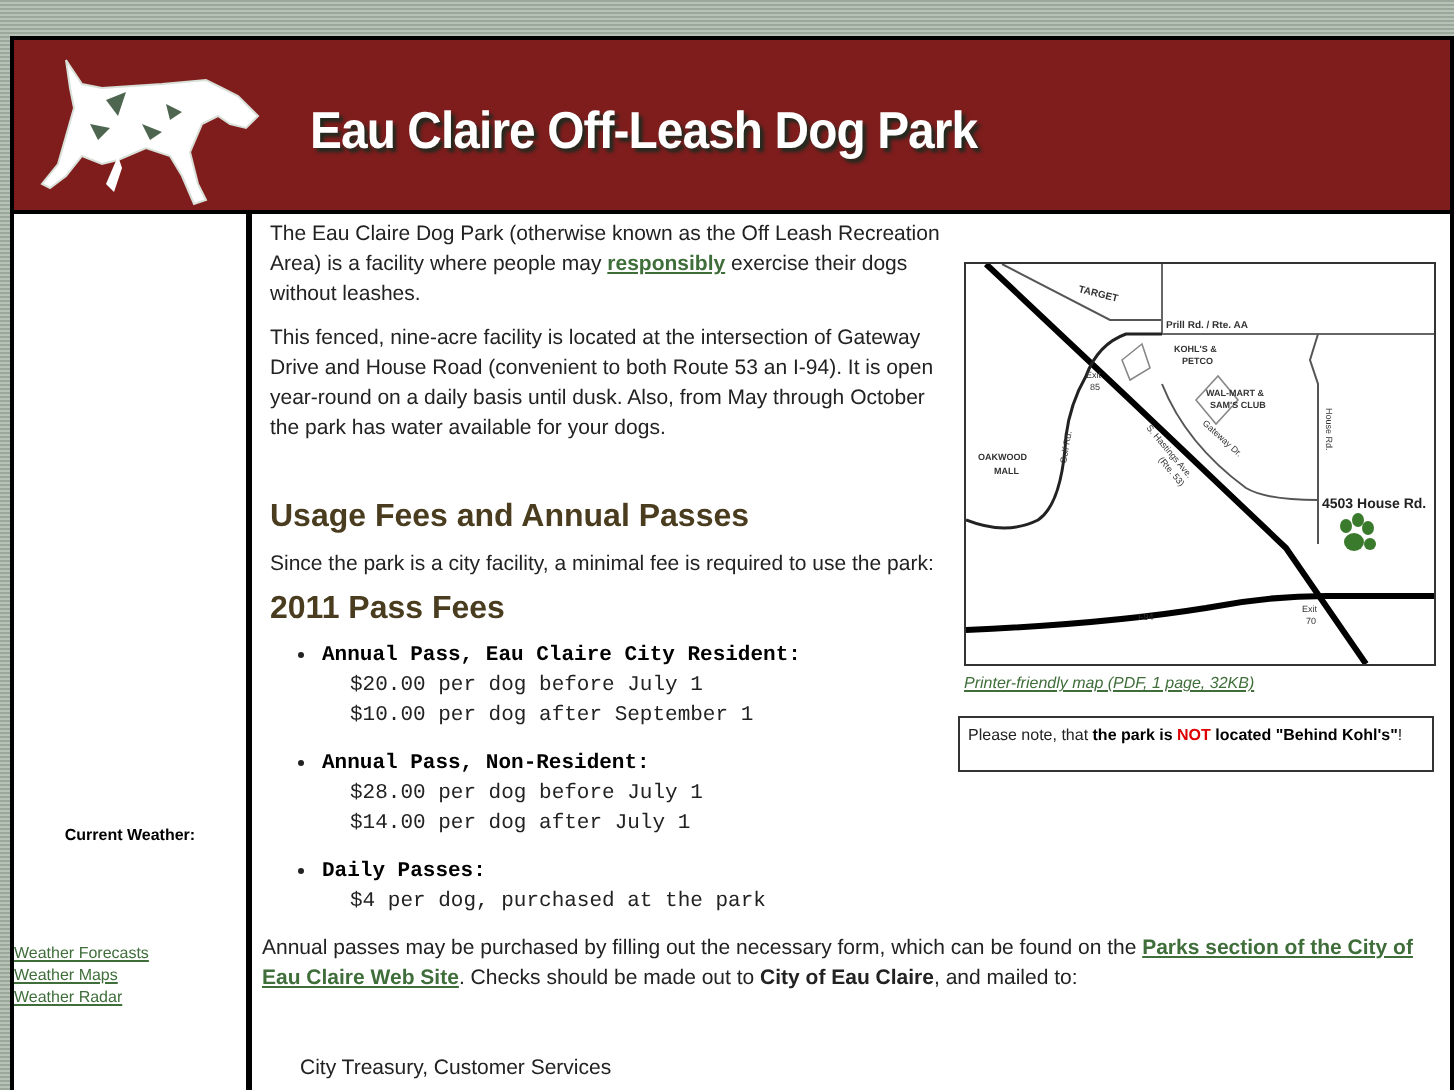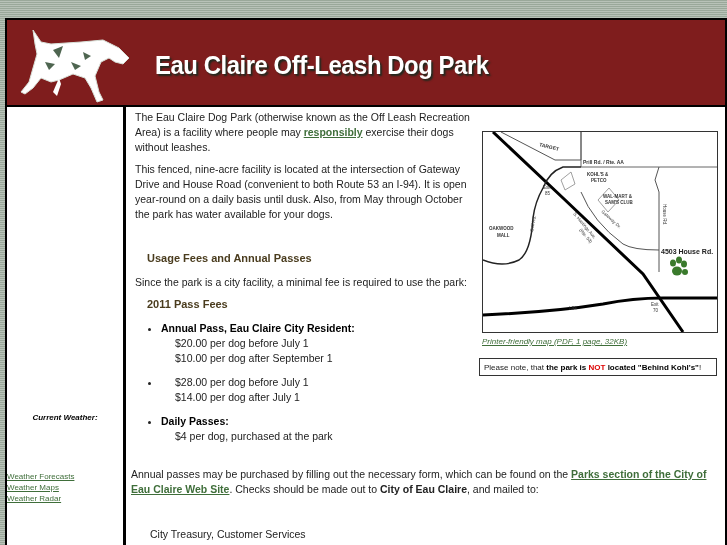--- a/index.html
+++ b/index.html
@@ -27,41 +27,41 @@
     transform: scaleX(0.92); transform-origin:left center;
   }
   .sidebar {
     position:absolute; left:0; top:87px; width:116px; height:460px;
     background:#fff; border-right:3px solid #000;
   }
   .nav { list-style:disc; margin:0; padding:0 0 0 30px; position:absolute; top:24px; left:0; }
   .nav li { font-size:11.5px; line-height:15px; font-weight:bold; color:#000; }
   .nav a { color:#3f6e3a; text-decoration:underline; }
   .nav .current { color:#000; }
-  .weather-title { position:absolute; top:306px; left:0; width:116px; text-align:center; font-size:8px; font-weight:bold; color:#000;font-style:italic; }
+  .weather-title { position:absolute; top:306px; left:0; width:116px; text-align:center; font-size:8px; font-weight:bold; color:#000; }
   .weather-links { position:absolute; top:364px; left:0; width:116px; text-align:left; font-size:8px; line-height:11px; }
   .weather-links a { display:block; color:#3f6e3a; text-decoration:underline; }
   .main {
     position:absolute; left:119px; top:87px; width:599px; height:460px;
     background:#fff; overflow:hidden;
   }
   .content { position:absolute; left:5px; top:3px; width:340px; font-size:10.5px; line-height:15px; color:#222; }
   .content p { margin:0 0 7px 4px; }
   .content a { color:#3f6e3a; font-weight:bold; text-decoration:underline; }
-  .content h3 { font-size:11px; color:#4a3c1e; margin:0 0 9px 16px; font-weight:bold; }
-  .fees { list-style:disc; margin:0 0 9px 0; padding:0 0 0 30px; }
+  .content h3 { font-size:16px; color:#4a3c1e; margin:0 0 9px 4px; font-weight:bold; }
+  .fees { list-style:disc; margin:0 0 9px 0; padding:0 0 0 30px;font-family:Liberation Mono, monospace; }
   .fees li { margin-bottom:9px; }
   .fees .fee-title { font-weight:bold; color:#000; }
   .fees .fee-line { display:block; padding-left:14px; }
   .wide { position:absolute; left:5px; width:590px; font-size:10.5px; line-height:15px; color:#222; }
   .wide a { color:#3f6e3a; font-weight:bold; text-decoration:underline; }
   .map-box { position:absolute; left:356px; top:24px; width:234px; height:200px; border:1.5px solid #333; background:#fff; }
   .map-link { position:absolute; left:356px; top:230px; width:234px; text-align:left; font-size:8px; font-style:italic; }
   .map-link a { color:#3f6e3a; text-decoration:underline; }
-  .note { position:absolute; left:353px; top:251px; width:238px; height:18px; border:1px solid #333; font-size:8px; line-height:18px; padding-left:4px; box-sizing:border-box; color:#222; }
+  .note { position:absolute; left:353px; top:251px; width:238px; height:28px; border:1px solid #333; font-size:8px; line-height:18px; padding-left:4px; box-sizing:border-box; color:#222; }
   .note b { color:#000; }
   .note .red { color:#d00; font-weight:bold; }
 </style>
 </head>
 <body>
 
 <div class="frame">
   <div class="header">
     <svg class="dog-logo" viewBox="0 0 140 82">
       <path d="M22 8 L30 20 L40 22 L70 20 L92 18 L100 22 L108 26 L118 36 L112 42 L104 40 L98 36 L90 40 L84 54 L88 70 L92 78 L86 80 L80 66 L74 56 L62 52 L48 58 L40 60 L30 56 L22 66 L14 72 L10 70 L18 60 L22 46 L26 32 L24 22 Z" fill="#fff" stroke="#d8e0d8" stroke-width="1"></path>
@@ -88,20 +88,21 @@
       <h3>Usage Fees and Annual Passes</h3>
       <p>Since the park is a city facility, a minimal fee is required to use the park:</p>
       <h3>2011 Pass Fees</h3>
       <ul class="fees">
         <li>
           <span class="fee-title">Annual Pass, Eau Claire City Resident:</span>
           <span class="fee-line">$20.00 per dog before July 1</span>
           <span class="fee-line">$10.00 per dog after September 1</span>
         </li>
         <li>
+          <span class="fee-title">Annual Pass, Non-Resident:</span>
           <span class="fee-line">$28.00 per dog before July 1</span>
           <span class="fee-line">$14.00 per dog after July 1</span>
         </li>
         <li>
           <span class="fee-title">Daily Passes:</span>
           <span class="fee-line">$4 per dog, purchased at the park</span>
         </li>
       </ul>
     </div>
 

